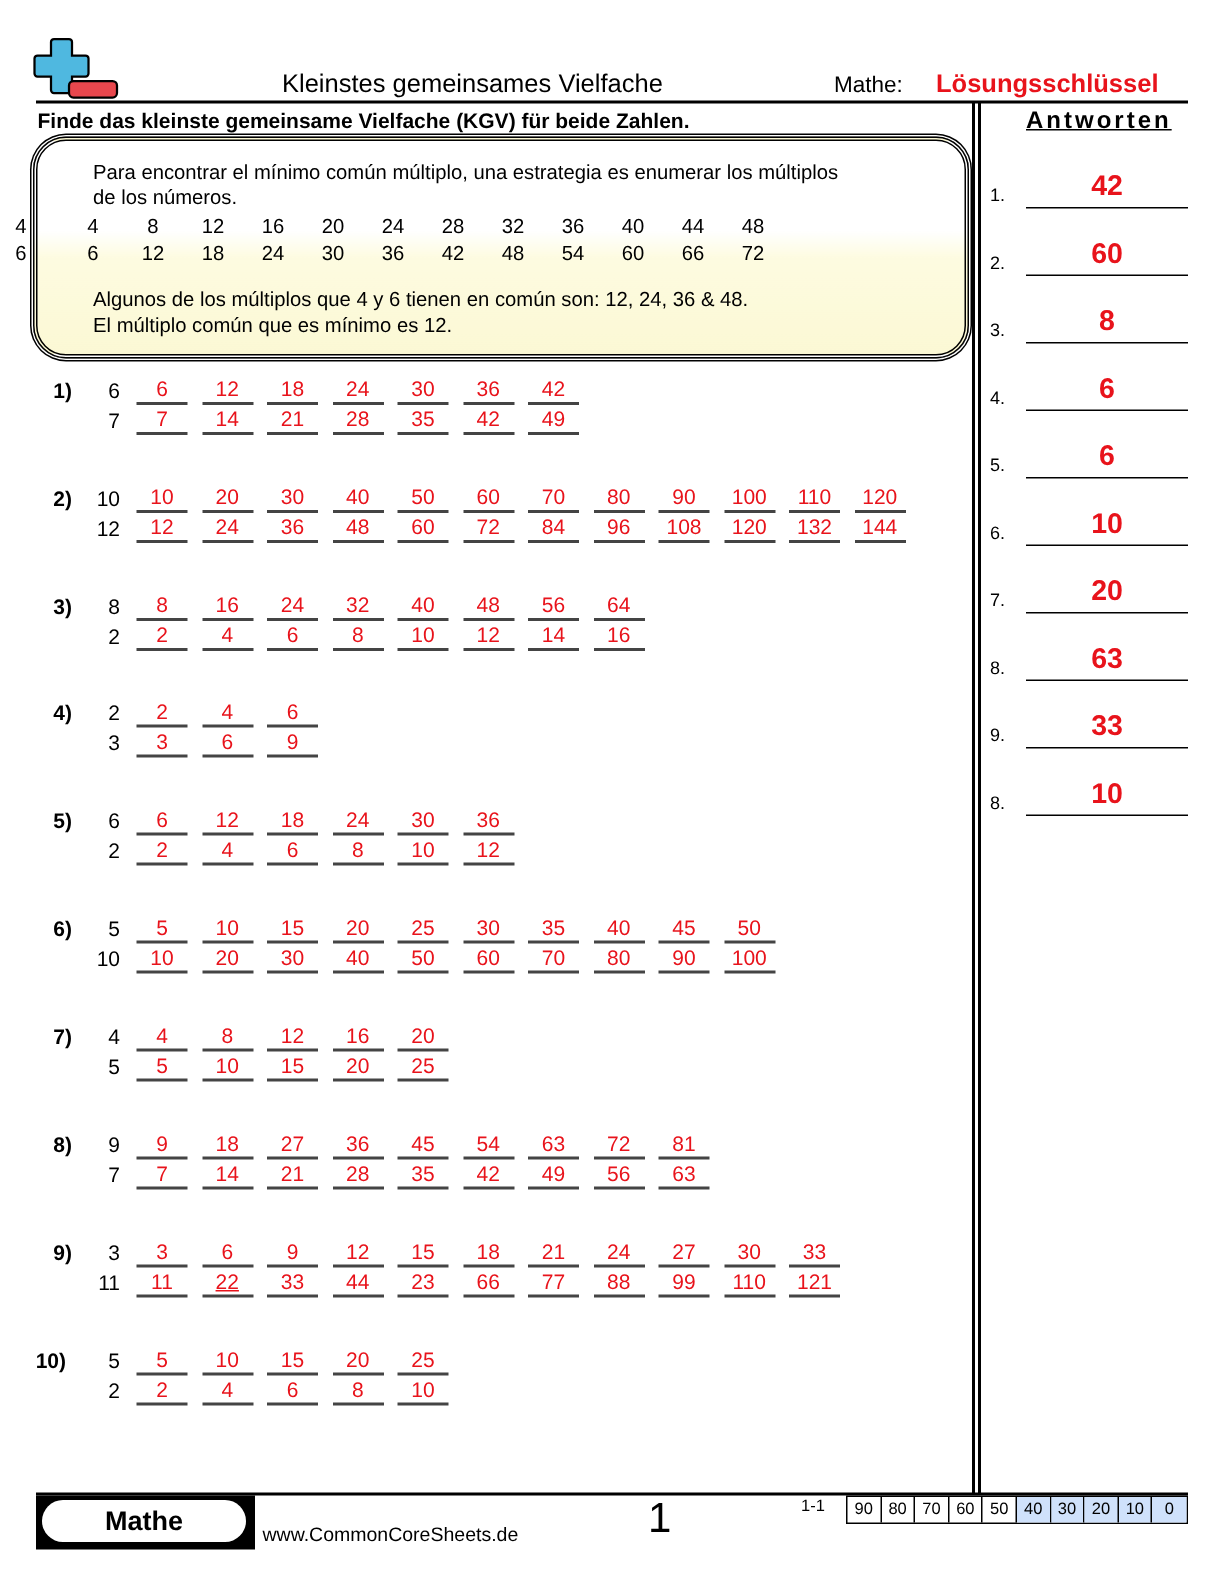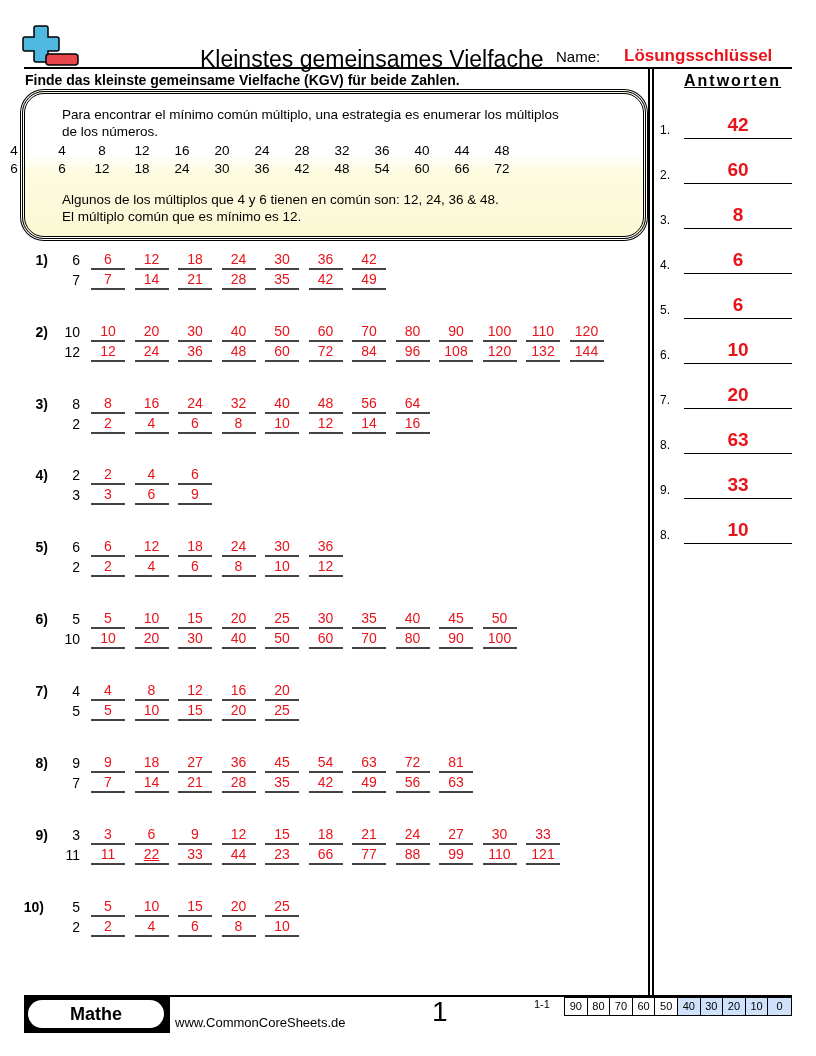--- a/index.html
+++ b/index.html
@@ -1,20 +1,20 @@
 <!DOCTYPE html>
 <html><head>
 <meta charset="utf-8">
 <style>
   * { box-sizing: border-box; margin: 0; padding: 0; }
   html, body { width: 816px; height: 1056px; background: #fff; overflow: hidden; }
   body { position: relative; font-family: "Liberation Sans", sans-serif; color: #000; }
 
   .logo { position: absolute; left: 22px; top: 24px; width: 58px; height: 44px; }
-  .title { position: absolute; left: 200px; top: 46px; font-size: 23px; letter-spacing: 0; }
+  .title { position: absolute; left: 188px; top: 46px; font-size: 17px; letter-spacing: 0; }
   .name-label { position: absolute; left: 556px; top: 48px; font-size: 15px; }
   .name-value { position: absolute; left: 624px; top: 46px; font-size: 17px; font-weight: bold; color: #e8131b; }
   .header-rule { position: absolute; left: 24px; right: 24px; top: 67px; height: 2px; background: #000; }
 
   .instruction { position: absolute; left: 25px; top: 72px; font-size: 14px; font-weight: bold; }
 
   .vrule { position: absolute; left: 648px; top: 68px; width: 6px; height: 928px; border-left: 2px solid #000; border-right: 2px solid #000; }
 
   .answers-title { position: absolute; left: 684px; top: 72px; font-size: 16px; font-weight: bold; letter-spacing: 2px; text-decoration: underline; }
 
@@ -48,21 +48,21 @@
   .score-table span.hl { background: #cfe1fb; }
 </style>
 </head>
 <body>
 
 <svg class="logo" viewBox="0 0 58 44">
   <path d="M14 2 h10 a2 2 0 0 1 2 2 v9 h9 a2 2 0 0 1 2 2 v10 a2 2 0 0 1 -2 2 h-9 v9 a2 2 0 0 1 -2 2 h-10 a2 2 0 0 1 -2 -2 v-9 h-9 a2 2 0 0 1 -2 -2 v-10 a2 2 0 0 1 2 -2 h9 v-9 a2 2 0 0 1 2 -2z" fill="#4fb8e0" stroke="#000" stroke-width="1.5"></path>
   <rect x="24" y="30" width="32" height="11" rx="3" fill="#e8474d" stroke="#000" stroke-width="1.5"></rect>
 </svg>
 <div class="title">Kleinstes gemeinsames Vielfache</div>
-<div class="name-label">Name:</div>
+<div class="name-label">Mathe:</div>
 <div class="name-value">Lösungsschlüssel</div>
 <div class="header-rule"></div>
 
 <div class="instruction">Finde das kleinste gemeinsame Vielfache (KGV) für beide Zahlen.</div>
 <div class="vrule"></div>
 <div class="answers-title">Antworten</div>
 
 <div class="example-box"></div>
 <div class="ex-text" style="top:106px;text-align:center;">Para encontrar el mínimo común múltiplo, una estrategia es enumerar los múltiplos</div>
 <div class="ex-text" style="top:123px;">de los números.</div>

